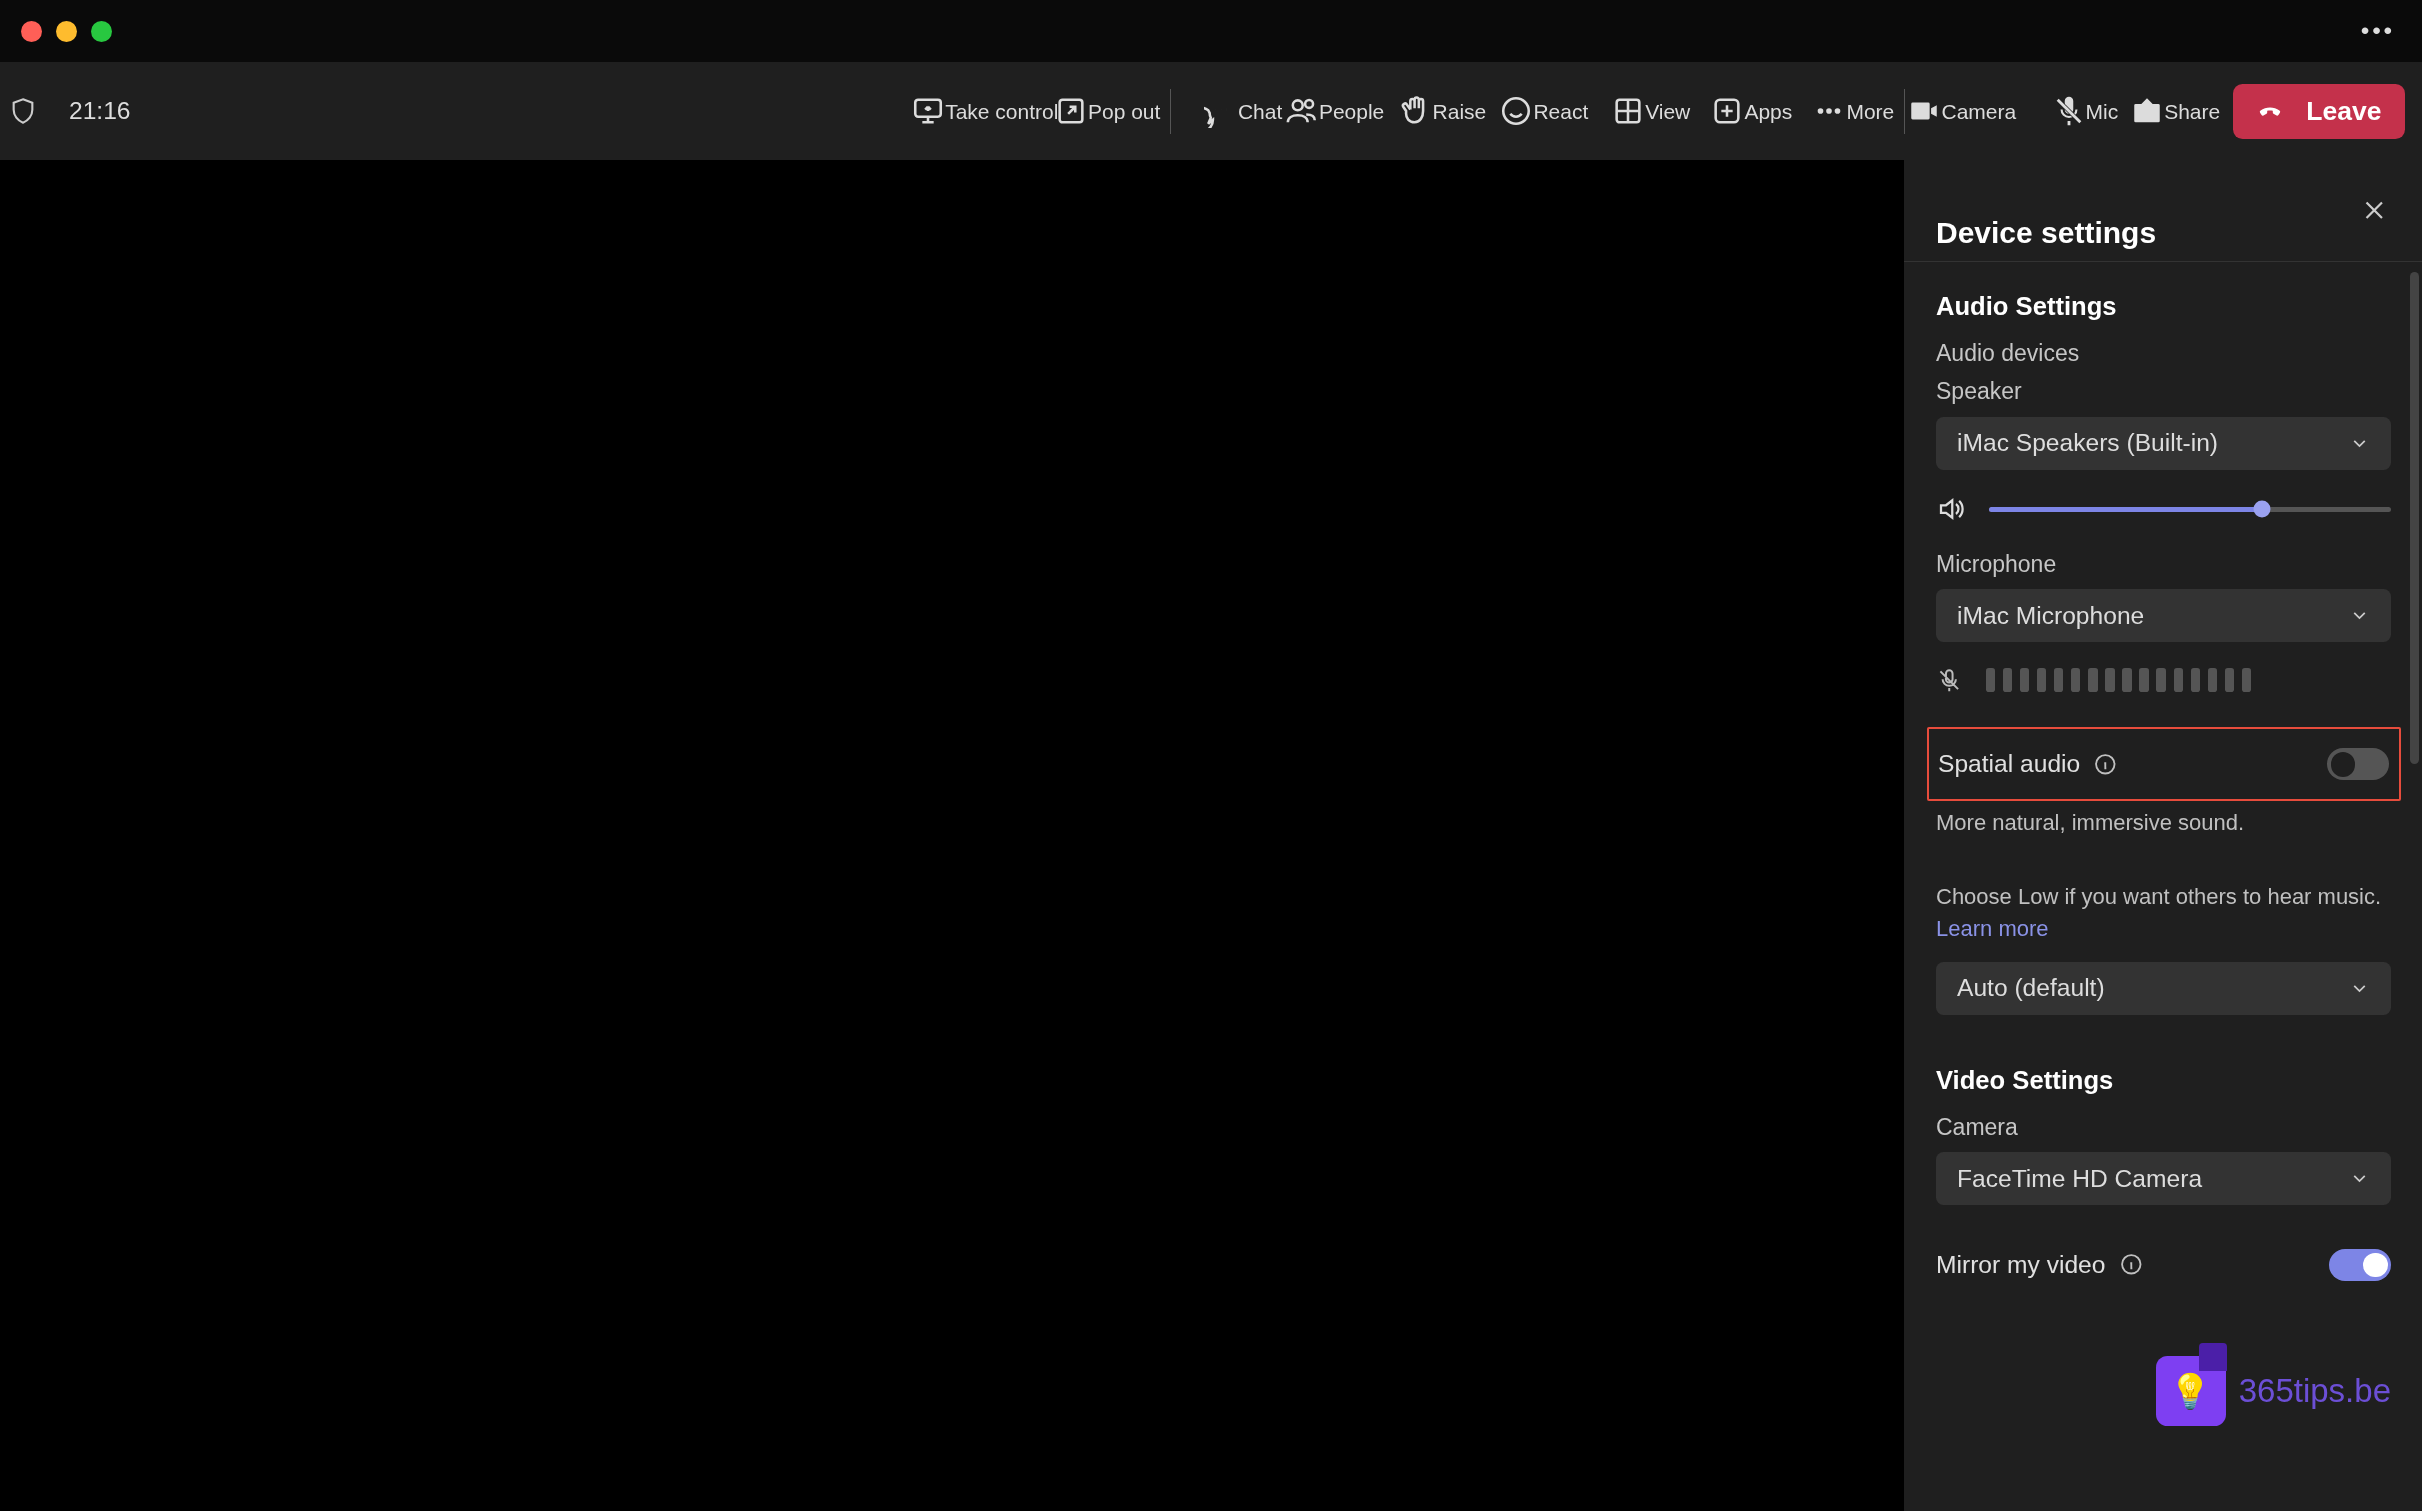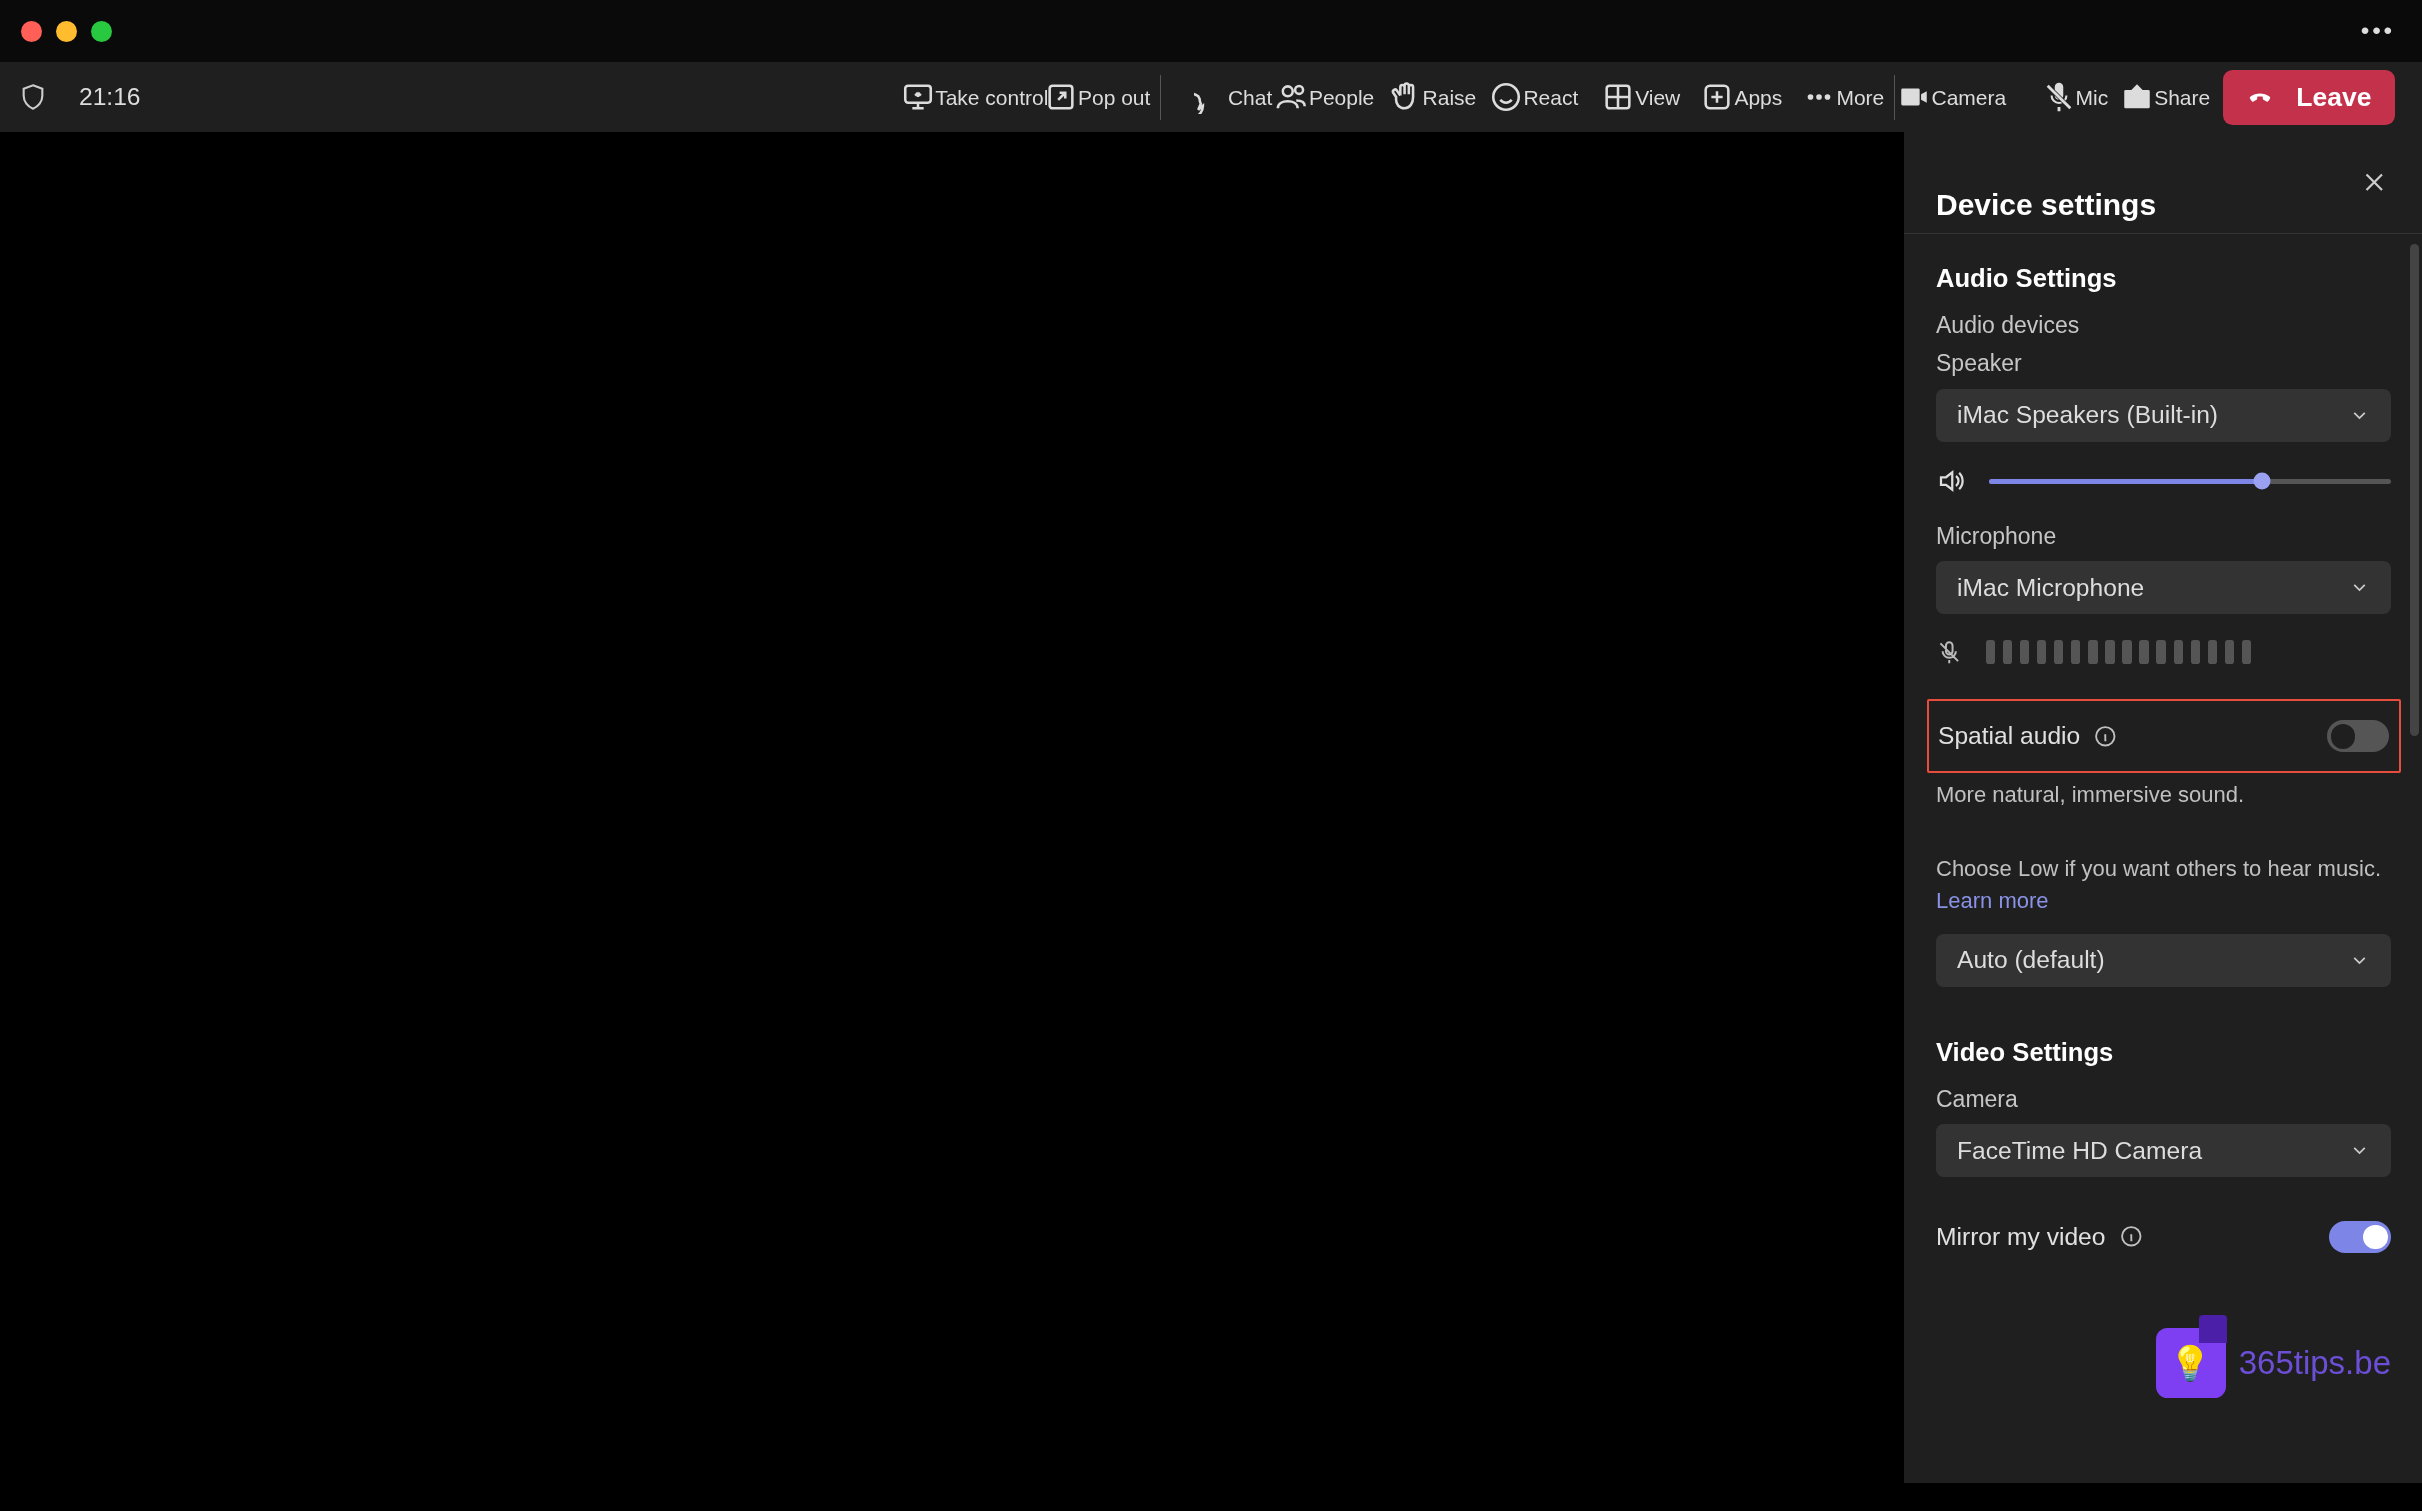--- a/index.html
+++ b/index.html
@@ -9,21 +9,21 @@
   
   .titlebar { height: 62px; background: #0a0a0a; display: flex; align-items: center; padding: 0 21px; position: relative; }
   .traffic { display: flex; gap: 14px; }
   .traffic span { width: 21px; height: 21px; border-radius: 50%; display: block; }
   .t-close { background: #ff5f57; }
   .t-min { background: #febc2e; }
   .t-max { background: #28c840; }
   .title-more { position: absolute; right: 28px; color: #ddd; font-size: 24.6px; letter-spacing: 2.8px; }
 
   
-  .toolbar { height: 70px; background: #1f1f1f; display: flex; align-items: center; padding: 0 19px; }
+  .toolbar { height: 98px; background: #1f1f1f; display: flex; align-items: center; padding: 0 9px; }
   .tool-left { display: flex; align-items: center; gap: 32px; }
   .tool-left .shield { width: 28px; height: 32px; color: #ccc; }
   .meeting-time { font-size: 24.6px; color: #ddd; }
   .tool-mid { flex: 1; display: flex; justify-content: flex-end; align-items: center; gap: 0; padding-right: 9.5px; }
   .tb-item { display: flex; flex-direction: row; align-items: center; justify-content: flex-end; width: 108px; height: 81px; color: #dcdcdc; cursor: default; }
   .tb-item.narrow { width: 102px; }
   .tb-item svg { width: 34px; height: 34px; }
   .tb-item .ic-wrap { height: 42px; display: flex; align-items: center; justify-content: center; }
   .tb-item .lbl { font-size: 21px; margin-top: 1.9px; white-space: nowrap; }
   .tb-sep { width: 0.9px; height: 45px; background: #555; margin: 0 9.5px; }

